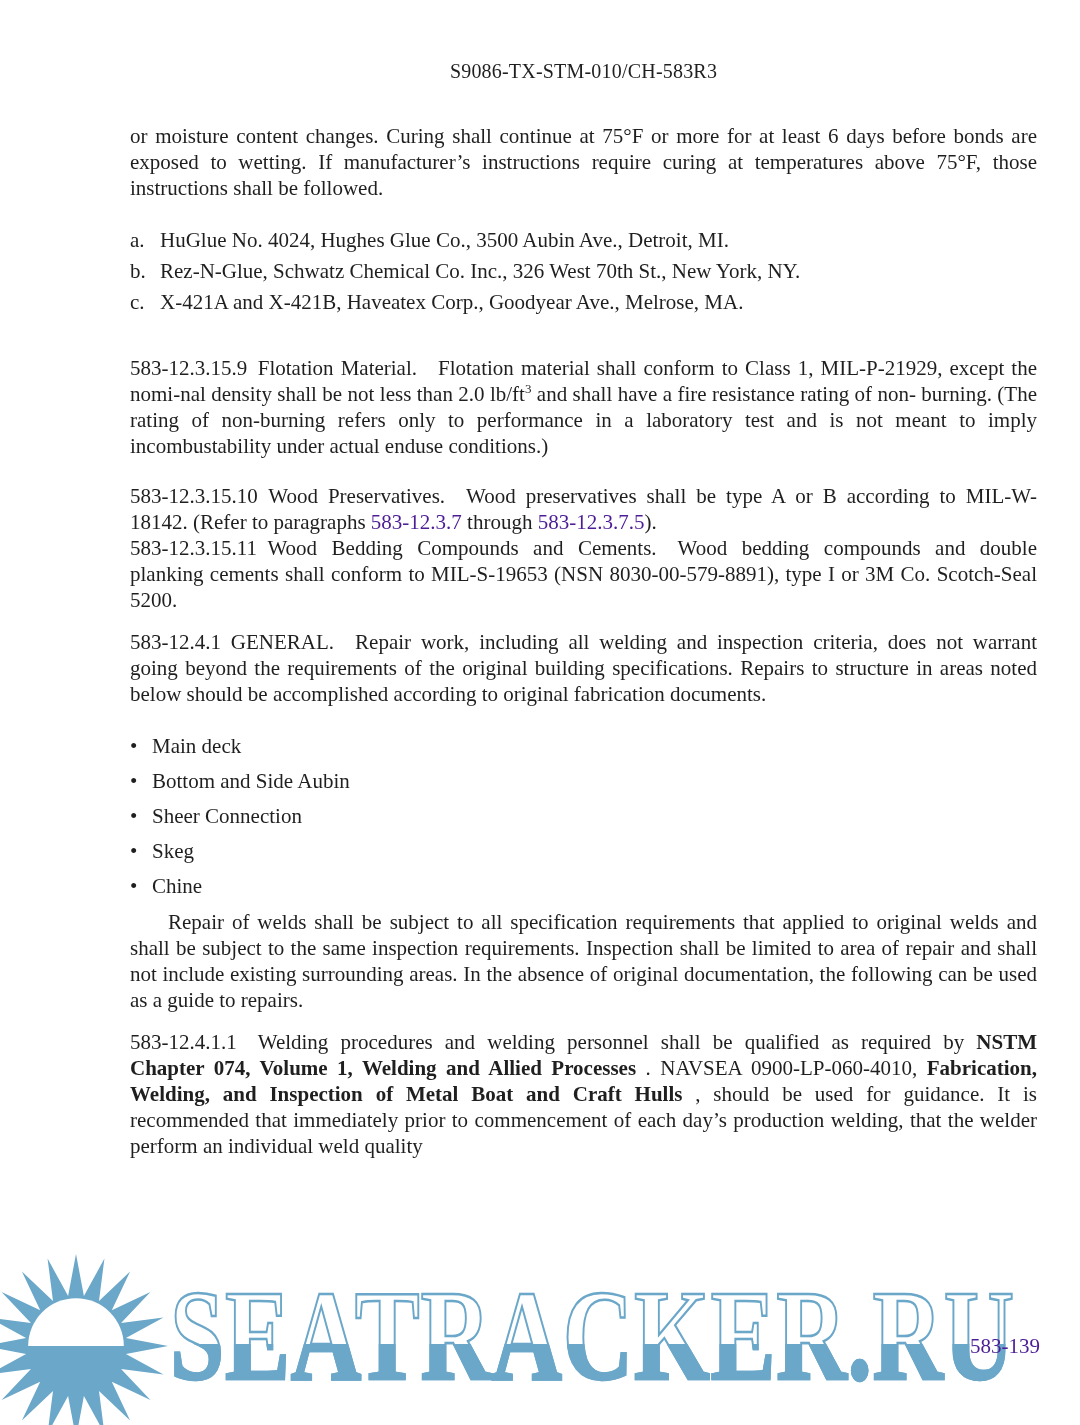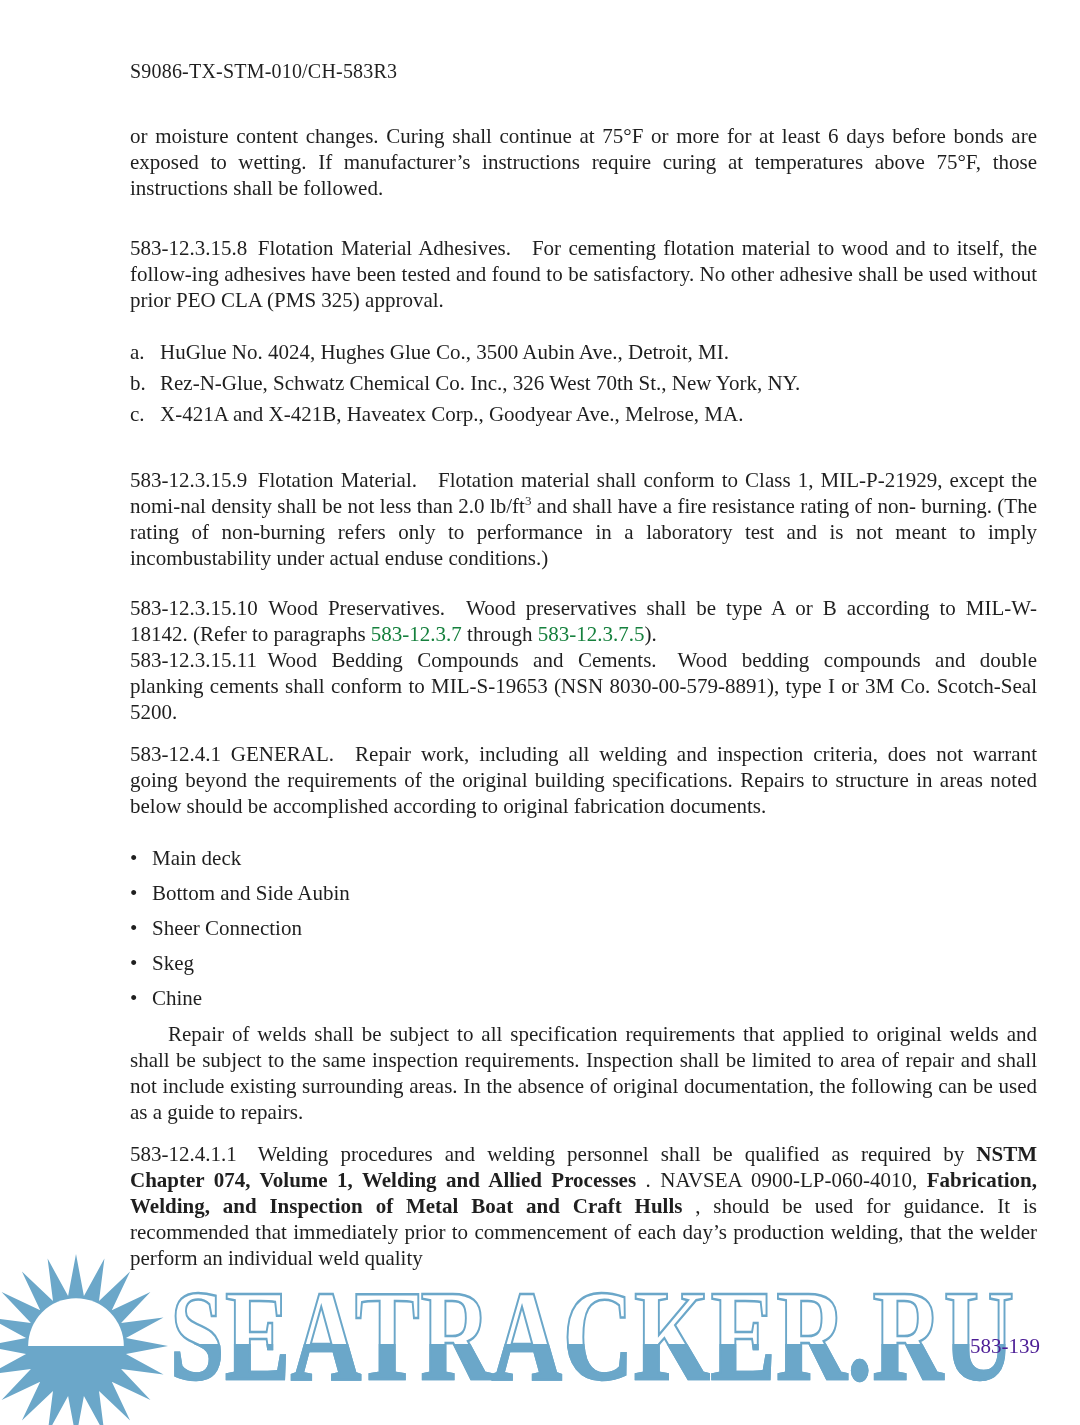--- a/index.html
+++ b/index.html
@@ -3,26 +3,26 @@
 <meta charset="utf-8">
 <style>
   * { margin:0; padding:0; box-sizing:border-box; }
   html,body { background:#ffffff; }
   .page {
     position:relative; width:1080px; height:1425px; margin:0 auto;
     background:#ffffff; overflow:hidden;
     font-family:"Liberation Serif", serif; color:#1f1f1f;
   }
   .content { position:absolute; left:130px; width:907px; top:0; z-index:2; }
-  .doc-header { margin-top:60px; text-align:left; font-size:20px; letter-spacing:0.2px; }
+  .doc-header { margin-top:60px; text-align:center; font-size:20px; letter-spacing:0.2px; }
   .para { font-size:21px; line-height:26px; text-align:justify; }
   .mt28 { margin-top:40px; } .mt34 { margin-top:34px; } .mt26 { margin-top:16px; }
   .mt24 { margin-top:24px; } .mt30 { } .mt10 { margin-top:10px; }
   .indent { text-indent:38px; }
-  .link { color:#15803d; text-decoration:none; cursor:pointer; }
+  .link { color:#4c1d95; text-decoration:none; cursor:pointer; }
   .sup { vertical-align:super; font-size:13px; line-height:0; }
   .bold { font-weight:bold; }
   .list { margin-top:26px; }
   .list-item { font-size:21px; line-height:26px; }
   .list-item + .list-item { margin-top:5px; }
   .li-label { display:inline-block; min-width:30px; }
   .section-heading { margin-top:30px; font-size:21.5px; line-height:26px; font-weight:bold; }
   .section-heading .ht { margin-left:28px; }
   .bullets { margin-top:26px; }
   .bullet-item { font-size:21px; line-height:26px; display:flex; }
@@ -54,21 +54,20 @@
     </svg>
     <div class="wm-text">SEATRACKER.RU</div>
   </div>
 
   <div class="content">
 
     <div class="doc-header">S9086-TX-STM-010/CH-583R3</div>
 
     <p class="para mt28">or moisture content changes. Curing shall continue at 75°F or more for at least 6 days before bonds are exposed to wetting. If manufacturer’s instructions require curing at temperatures above 75°F, those instructions shall be followed.</p>
 
-    <p class="para mt34">583-12.3.15.8 Flotation Material Adhesives.  For cementing flotation material to wood and to itself, the follow-ing adhesives have been tested and found to be satisfactory. No other adhesive shall be used without prior PEO CLA (PMS 325) approval.</p>
 
     <div class="list">
       <div class="list-item">
         <span class="li-label">a.</span><span>HuGlue No. 4024, Hughes Glue Co., 3500 Aubin Ave., Detroit, MI.</span>
       </div>
       <div class="list-item">
         <span class="li-label">b.</span><span>Rez-N-Glue, Schwatz Chemical Co. Inc., 326 West 70th St., New York, NY.</span>
       </div>
       <div class="list-item">
         <span class="li-label">c.</span><span>X-421A and X-421B, Haveatex Corp., Goodyear Ave., Melrose, MA.</span>

